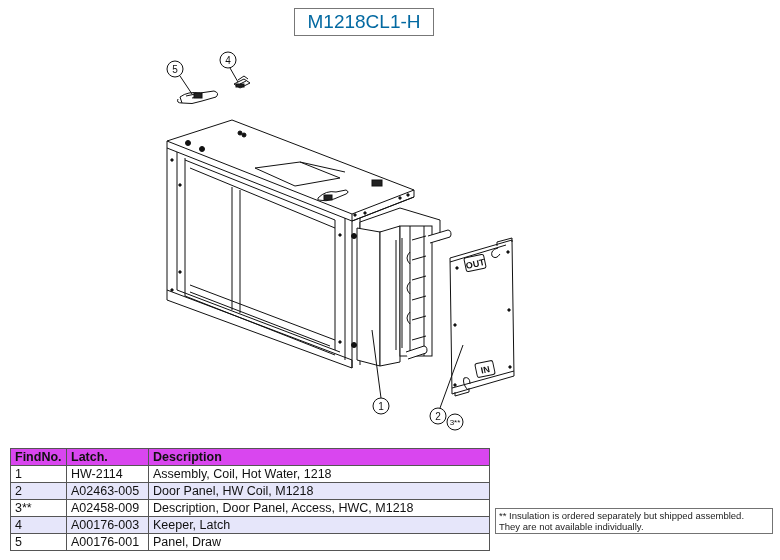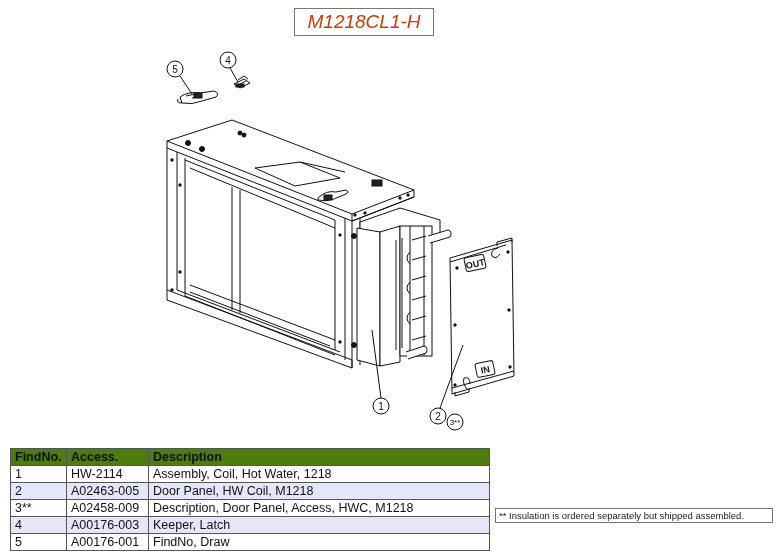--- a/index.html
+++ b/index.html
@@ -1,27 +1,27 @@
 <!DOCTYPE html>
 <html><head>
   <meta charset="utf-8">
   <style>
     html, body { margin:0; padding:0; background:#ffffff; }
     body { width:780px; height:560px; position:relative; overflow:hidden;
            font-family:"Liberation Sans", sans-serif; color:#111; }
     .title-box { position:absolute; left:294px; top:8px; width:140px; height:28px;
                  border:1px solid #777; box-sizing:border-box; display:flex;
-                 align-items:center; justify-content:center; font-size:19px; color:#c2410c;font-style:italic; }
+                 align-items:center; justify-content:center; font-size:19px; color:#0369a1; }
     .drawing { position:absolute; left:0; top:0; width:780px; height:440px; }
     .drawing svg { width:780px; height:440px; display:block; }
     table.parts { position:absolute; left:10px; top:448px; border-collapse:collapse;
                   font-size:12.5px; width:480px; }
     table.parts th, table.parts td { border:1px solid #555; padding:0 4px; height:16px;
                   line-height:16px; text-align:left; white-space:nowrap; }
-    table.parts th { font-weight:bold; background:#4d7c0f; }
+    table.parts th { font-weight:bold; background:#d946ef; }
     table.parts tr.alt td { background:#e6e6fa; }
     table.parts col.c1 { width:56px; }
     table.parts col.c2 { width:82px; }
     .note { position:absolute; left:495px; top:508px; width:278px; box-sizing:border-box;
             border:1px solid #737373; font-size:9.5px; line-height:11px; padding:1px 3px; color:#222; }
     .callout-text { font-family:"Liberation Sans", sans-serif; font-size:10px; fill:#111; }
   </style>
 </head>
 <body>
 
@@ -169,21 +169,21 @@
 
 <table class="parts">
   <colgroup>
       <col class="c1">
       <col class="c2">
       <col class="c3">
     </colgroup>
   <thead>
     <tr>
       <th>FindNo.</th>
-      <th>Access.</th>
+      <th>Latch.</th>
       <th>Description</th>
     </tr>
   </thead>
   <tbody>
     <tr>
       <td>1</td>
       <td>HW-2114</td>
       <td>Assembly, Coil, Hot Water, 1218</td>
     </tr>
     <tr class="alt">
@@ -197,20 +197,21 @@
       <td>Description, Door Panel, Access, HWC, M1218</td>
     </tr>
     <tr class="alt">
       <td>4</td>
       <td>A00176-003</td>
       <td>Keeper, Latch</td>
     </tr>
     <tr>
       <td>5</td>
       <td>A00176-001</td>
-      <td>FindNo, Draw</td>
+      <td>Panel, Draw</td>
     </tr>
   </tbody>
 </table>
 
 <div class="note">
   <div>** Insulation is ordered separately but shipped assembled.</div>
+  <div>They are not available individually.</div>
 </div>
 
 </body></html>

